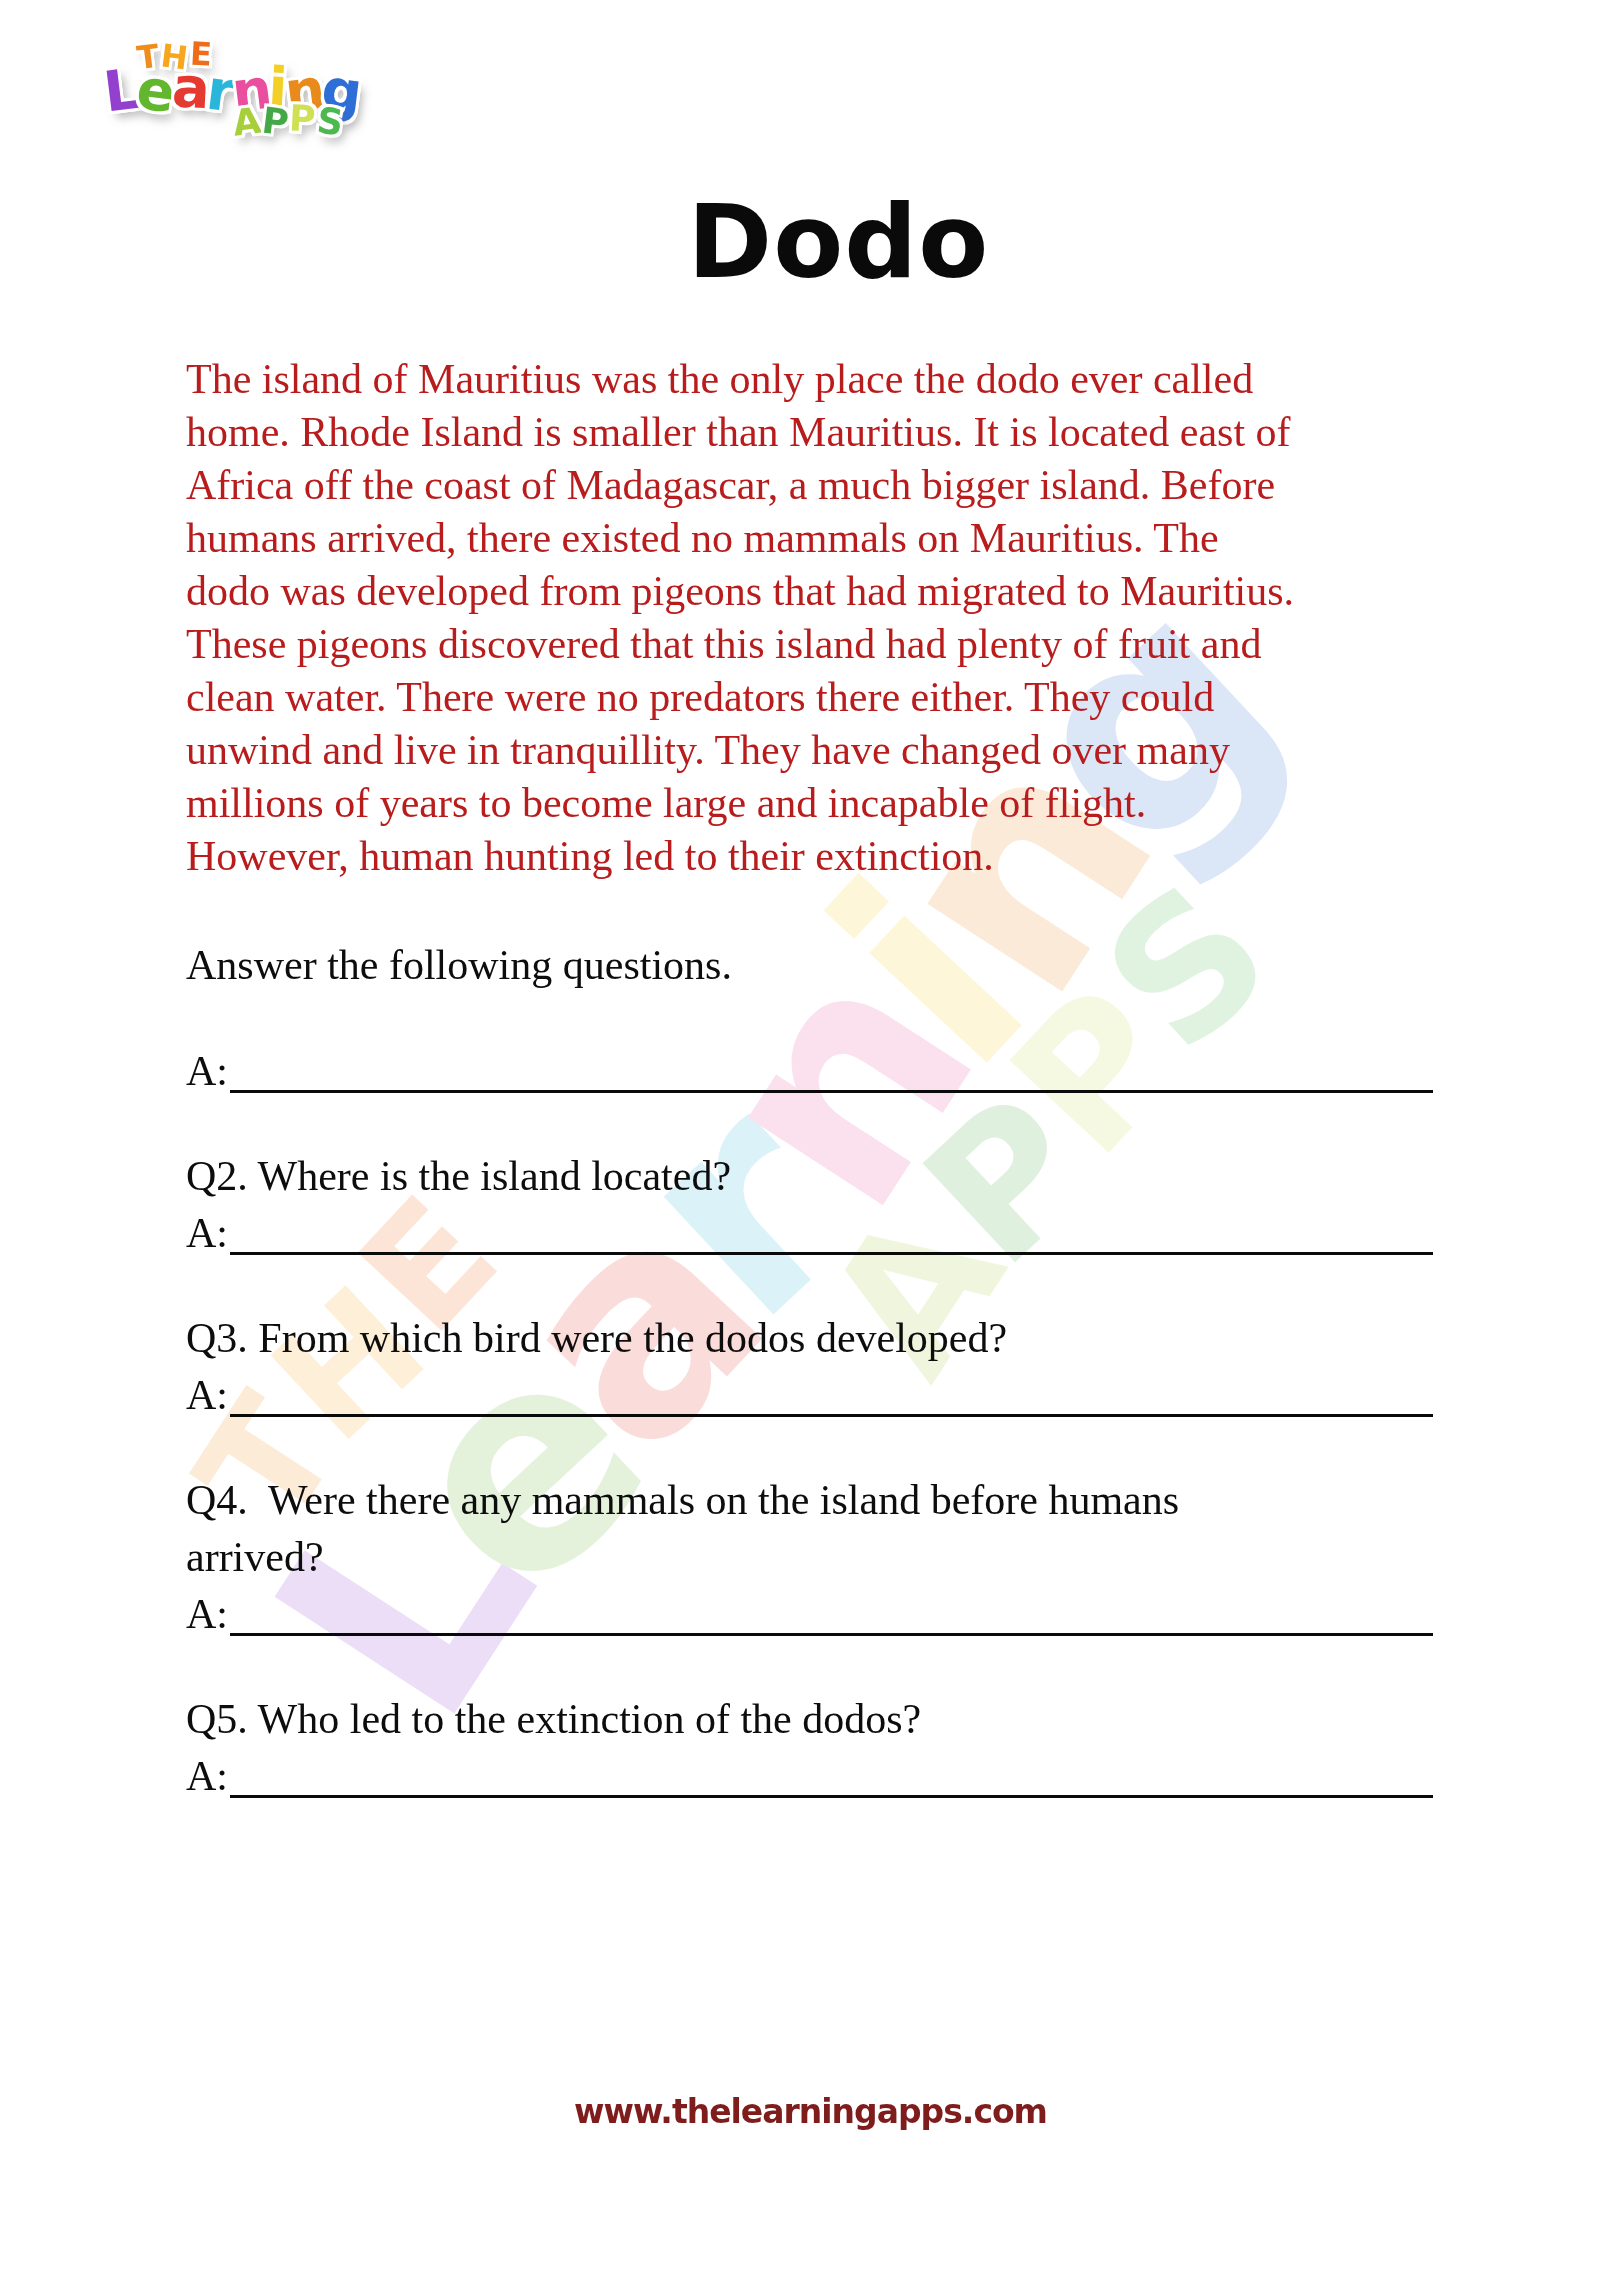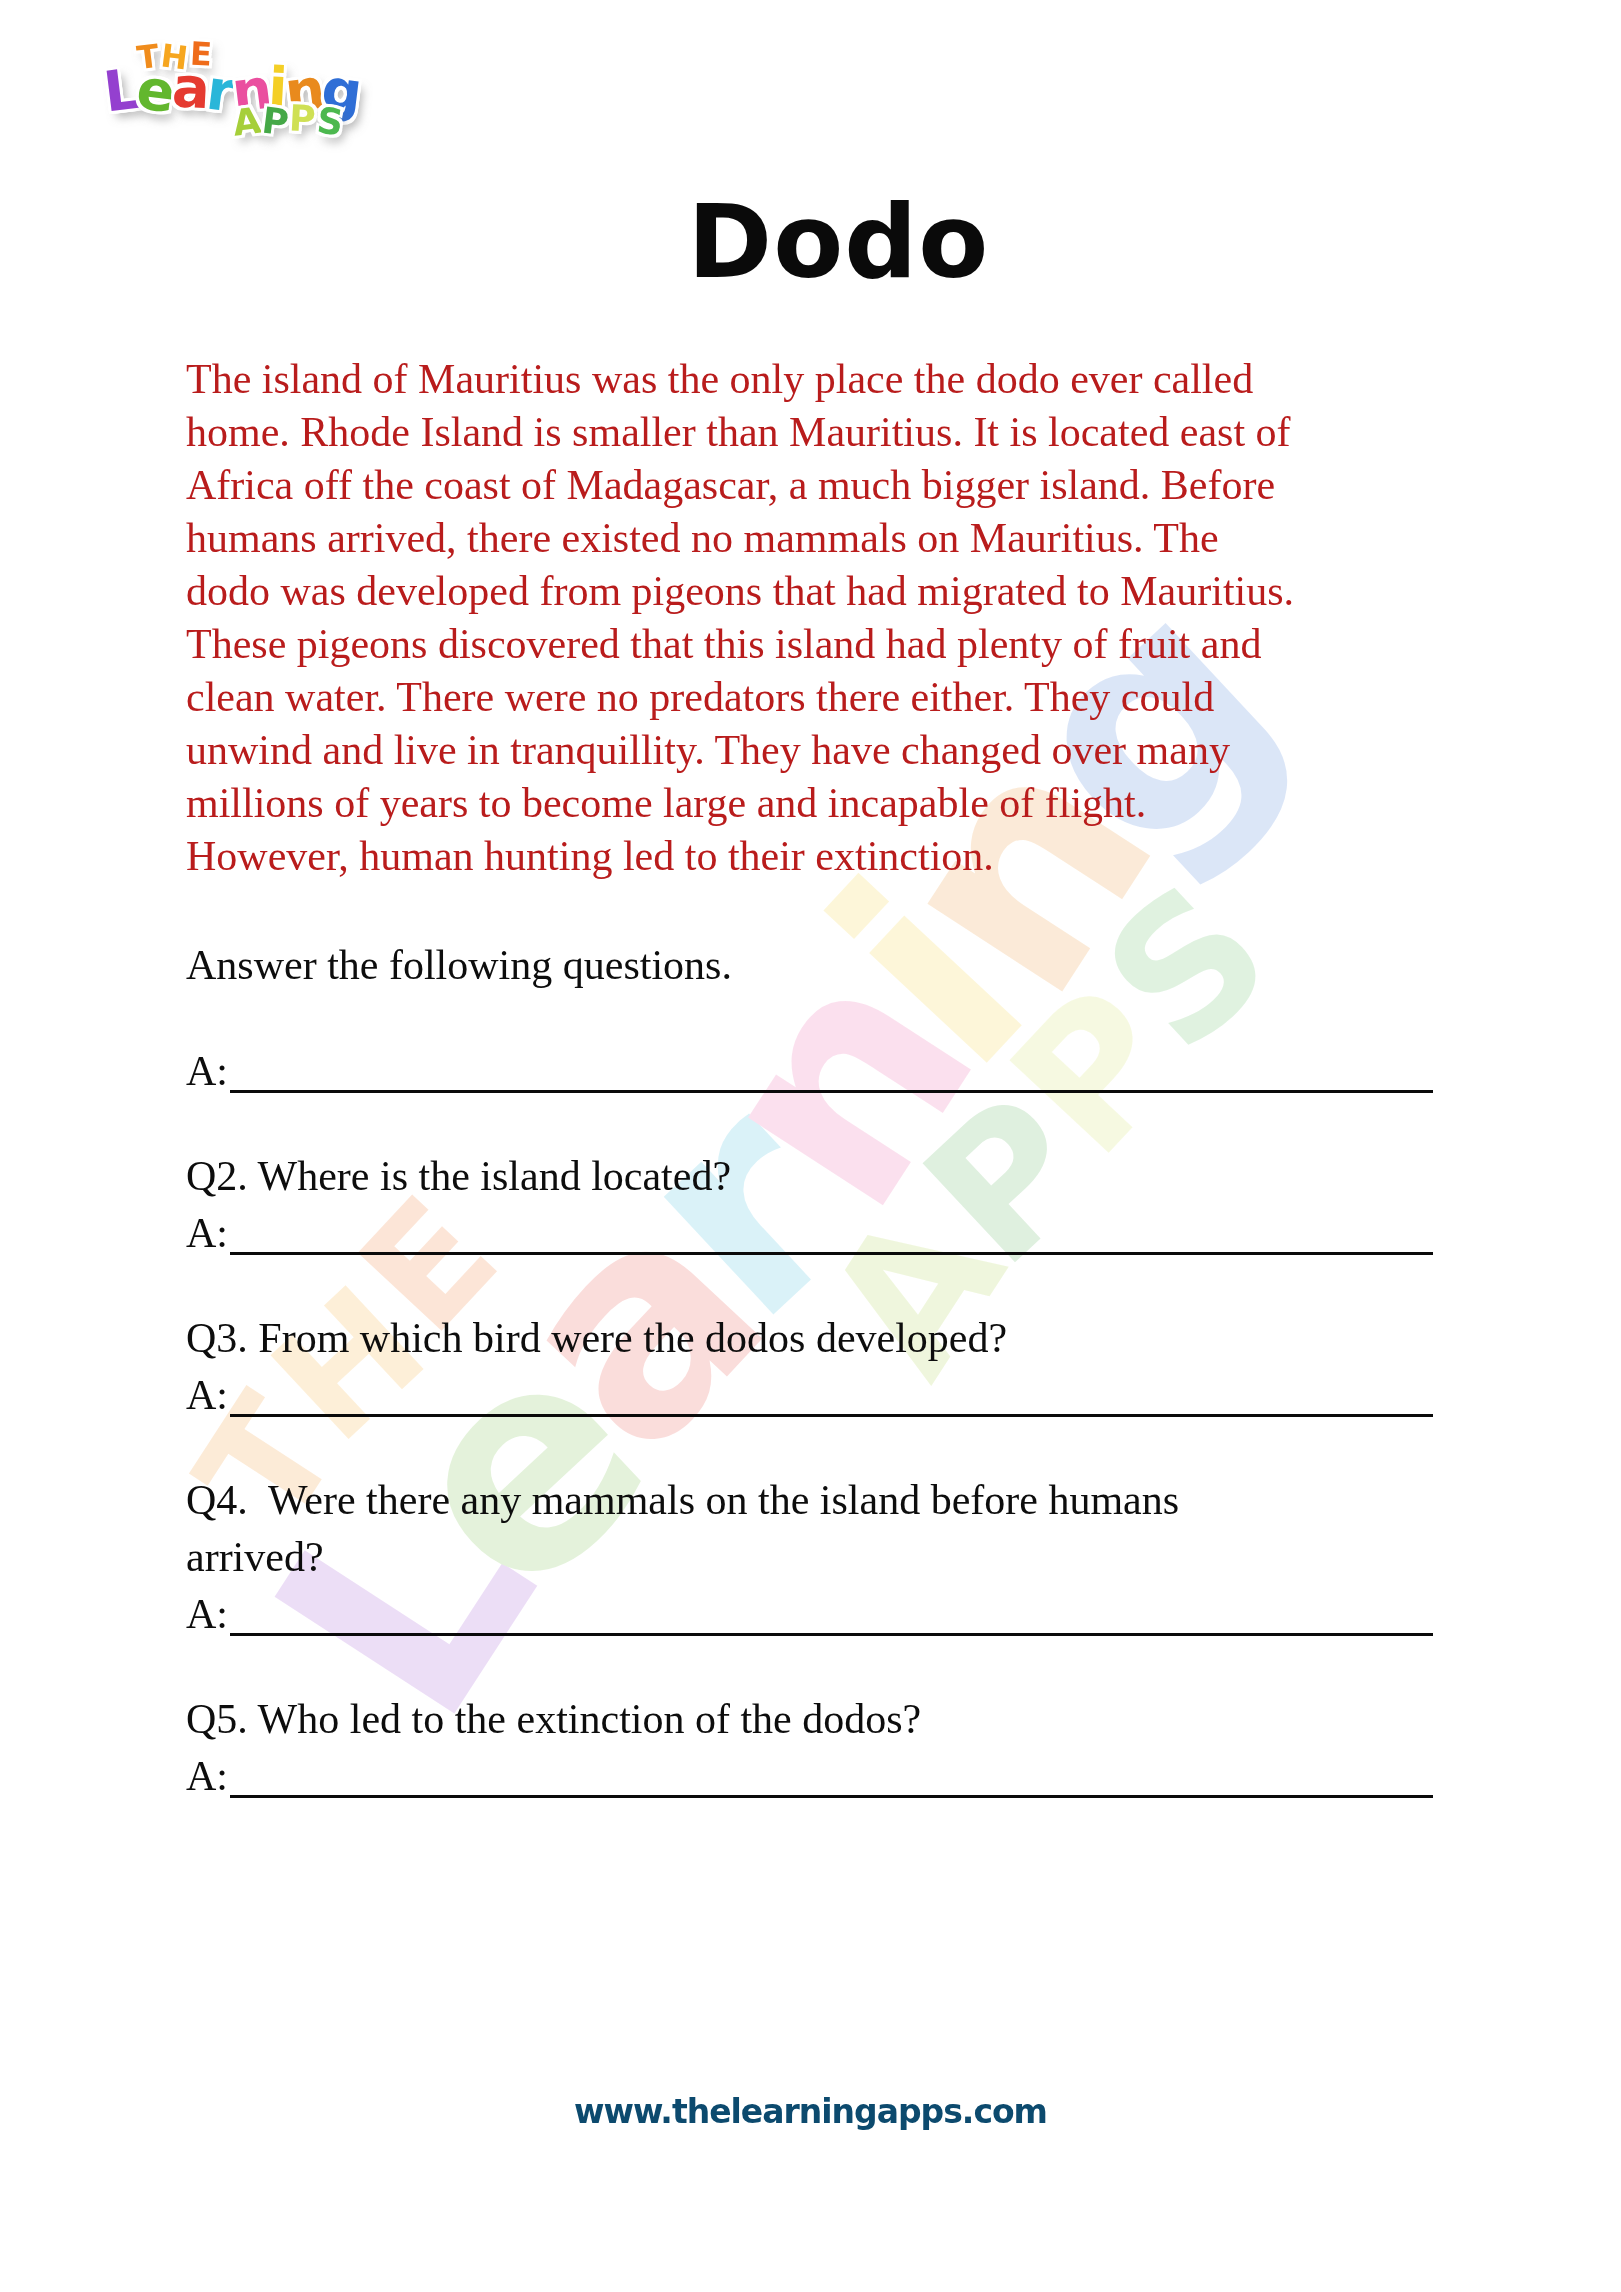--- a/index.html
+++ b/index.html
@@ -113,21 +113,21 @@
   .footer {
     position: absolute;
     left: 0; top: 2092px; width: 100%;
     text-align: center;
   }
   .footer-url {
     font-family: "DejaVu Sans", sans-serif;
     font-weight: 700;
     font-size: 33px;
     letter-spacing: -1px;
-    color: #0c4a6e;
+    color: #7f1d1d;
   }
 </style>
 </head>
 <body>
 
 <div class="page">
 
   <div class="watermark" aria-hidden="true">
     <div class="bubble wm-the"><span style="color: rgb(240, 140, 28);">T</span><span style="color: rgb(246, 166, 31);">H</span><span style="color: rgb(239, 108, 26);">E</span></div>
     <div class="bubble wm-learning"><span style="color: rgb(148, 64, 207);">L</span><span style="color: rgb(98, 183, 46);">e</span><span style="color: rgb(229, 58, 48);">a</span><span style="color: rgb(42, 182, 217);">r</span><span style="color: rgb(234, 79, 159);">n</span><span style="color: rgb(244, 207, 38);">i</span><span style="color: rgb(233, 138, 29);">n</span><span style="color: rgb(47, 110, 214);">g</span></div>

